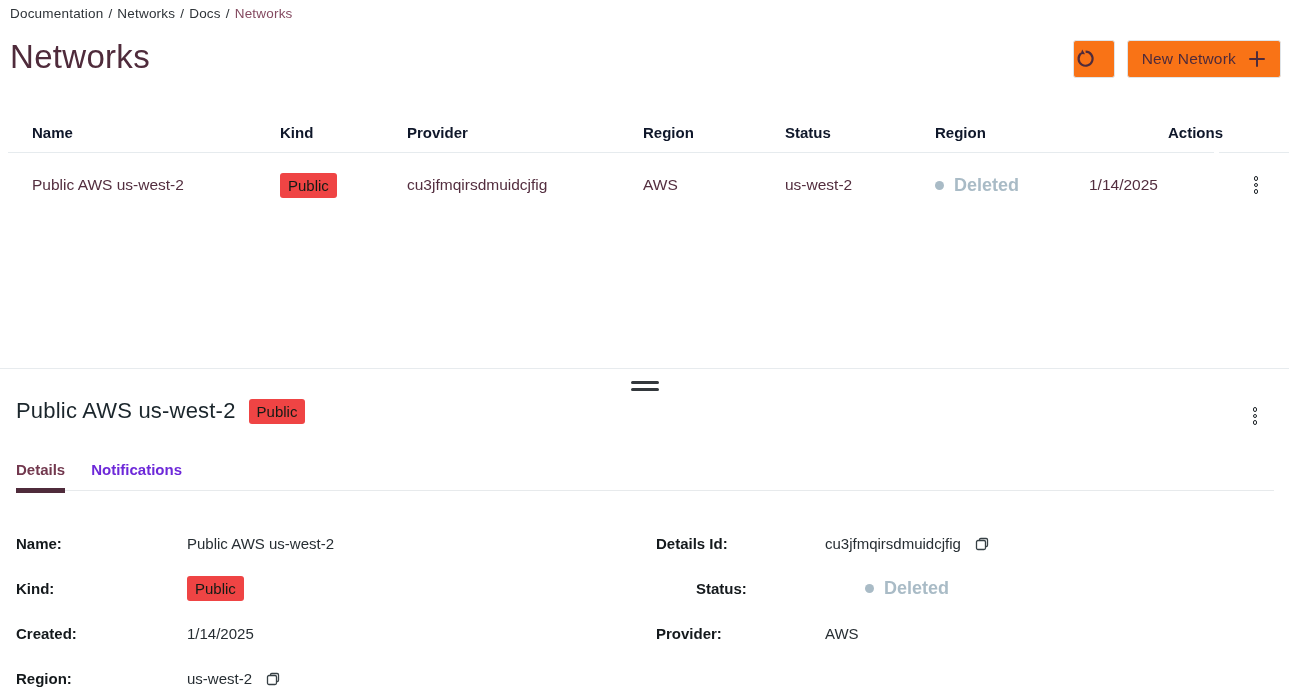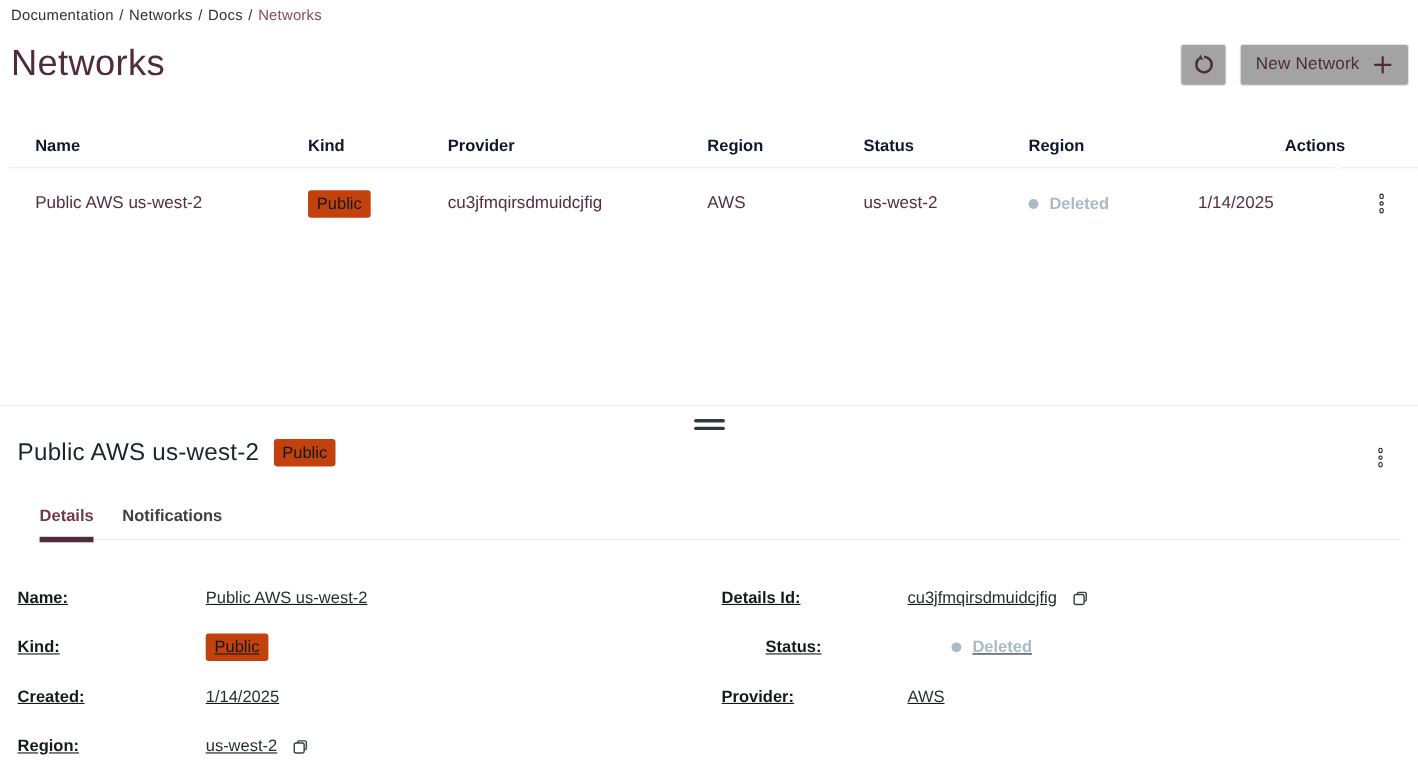--- a/index.html
+++ b/index.html
@@ -9,55 +9,55 @@
 
   
   .breadcrumb { position:absolute; left:10px; top:6px; font-size:13.5px; color:#2e3338; letter-spacing:.2px; }
   .breadcrumb a { color:#2e3338; text-decoration:none; cursor:pointer;margin-top:48px; }
   .breadcrumb .sep { margin:0 5px; color:#2e3338; }
   .breadcrumb .current { color:#844a60; }
 
   
   .page-title { position:absolute; left:10px; top:38px; font-size:33px; font-weight:400; color:#4f2b3b; letter-spacing:.3px; }
   .header-actions { position:absolute; top:40px; right:8px; display:flex; gap:12px; }
-  .btn { display:flex; align-items:center; justify-content:center; height:38px; background:#a3a3a3;
+  .btn { display:flex; align-items:center; justify-content:space-between; height:38px; background:#f97316;
          border:1px solid #dfe4e8; border-radius:3px; cursor:pointer; }
   .btn-refresh { width:42px; }
   .btn-new { padding:0 14px; gap:12px; font-size:15.5px; color:#4f2b3b; letter-spacing:.2px; }
 
   
   .table { position:absolute; left:8px; right:0; top:112px; }
   .tgrid { display:grid; grid-template-columns:248px 127px 236px 142px 150px 154px 134px 66px; padding-left:24px; align-items:center; }
   .thead { height:41px; border-bottom:1px solid #e6ebee; position:relative; }
   .thead .th { font-size:15px; font-weight:700; color:#0f172a; }
   .thead .th.actions { text-align:right; }
   .border-gap { position:absolute; left:1206px; bottom:-1px; width:5px; height:2px; background:#fff; }
   .trow { height:64px; position:relative; cursor:pointer; color:#532e3f; font-size:15.5px; }
-  .badge { display:inline-block; background:#c2410c; color:#121b15; font-size:15px; padding:4px 8px; border-radius:3px; }
-  .status { display:flex; align-items:center; gap:10px; color:#a9bbc6; font-weight:700; font-size:15px;text-align:right; }
+  .badge { display:inline-block; background:#ef4444; color:#121b15; font-size:15px; padding:4px 8px; border-radius:3px; }
+  .status { display:flex; align-items:center; gap:10px; color:#a9bbc6; font-weight:700; font-size:18px;text-align:right; }
   .status-dot { width:9px; height:9px; border-radius:50%; background:#a9bbc6; }
   .cell-actions { display:flex; justify-content:center; }
   .kebab { display:flex; flex-direction:column; gap:2px; align-items:center; padding:6px; cursor:pointer; background:none; border:none; }
   .kebab i { width:4.5px; height:4.5px; border:1.4px solid #1d2327; border-radius:50%; background:#fff; display:block; }
 
   
   .drawer { position:absolute; left:0; right:0; top:368px; height:332px; border-top:1px solid #e7ebee; background:#fff; }
   .drag-handle { position:absolute; left:50%; transform:translateX(-50%); top:10px; display:flex; flex-direction:column; gap:3.5px; cursor:grab; padding:2px 4px; }
   .drag-handle i { display:block; width:28px; height:3px; background:#33383c; border-radius:2px; }
   .drawer-header { position:absolute; left:16px; top:29px; display:flex; align-items:center; gap:13px; }
   .drawer-title { font-size:22px; font-weight:400; color:#1b262c; letter-spacing:.2px; }
   .drawer-kebab { position:absolute; right:26px; top:32px; }
 
-  .tabs { position:absolute; left:16px; right:15px; top:92px; display:flex; gap:26px; border-bottom:1px solid #e7eaec;margin-left:20px; }
-  .tab { position:relative; font-size:15px; font-weight:700; padding-bottom:12px; cursor:pointer; color:#404040; }
+  .tabs { position:absolute; left:16px; right:15px; top:92px; display:flex; gap:26px; border-bottom:1px solid #e7eaec; }
+  .tab { position:relative; font-size:15px; font-weight:700; padding-bottom:12px; cursor:pointer; color:#6d28d9; }
   .tab.active { color:#72384e; }
   .tab.active::after { content:""; position:absolute; left:0; right:0; bottom:-2.5px; height:4.5px; background:#4f2b3b; }
 
   .details { position:absolute; left:16px; right:16px; top:152px; display:grid; grid-template-columns:640px 1fr; }
-  .dcell { display:flex; align-items:center; height:45px;text-decoration:underline; }
+  .dcell { display:flex; align-items:center; height:45px; }
   .dlabel { width:171px; flex:0 0 171px; font-size:15px; font-weight:700; color:#14191c; }
   .dvalue { font-size:15px; color:#272e33; display:flex; align-items:center; gap:10px; }
   .copy-btn { background:none; border:none; cursor:pointer; display:flex; align-items:center; padding:0; margin-left:4px; }
   svg { display:block; }
 </style>
 </head>
 <body>
 
 <div class="screen">
 

